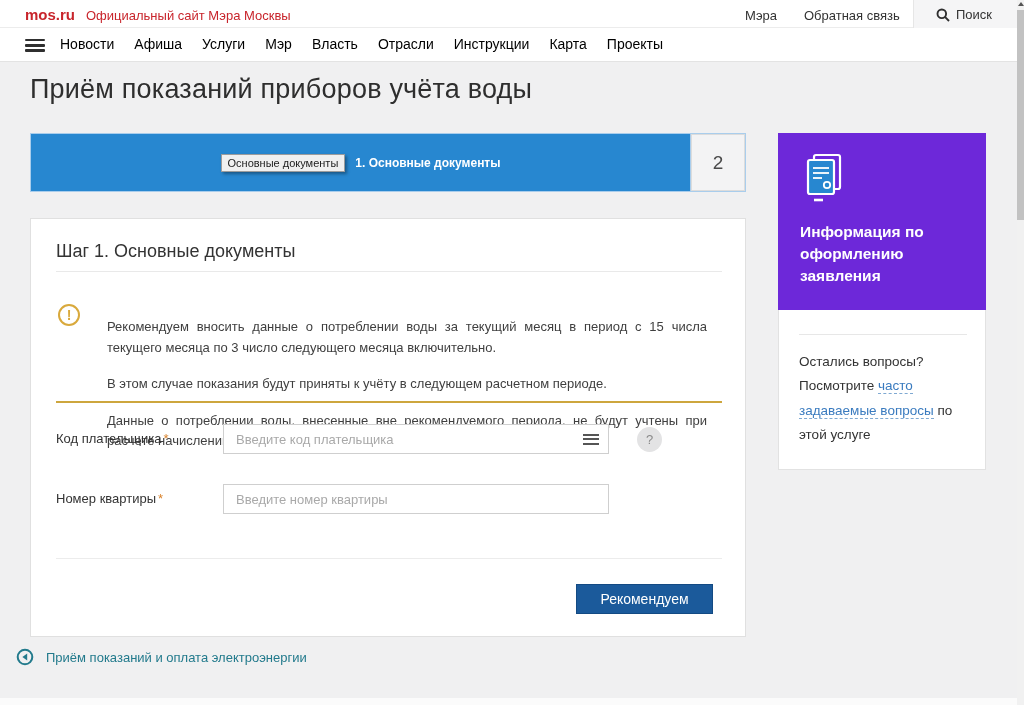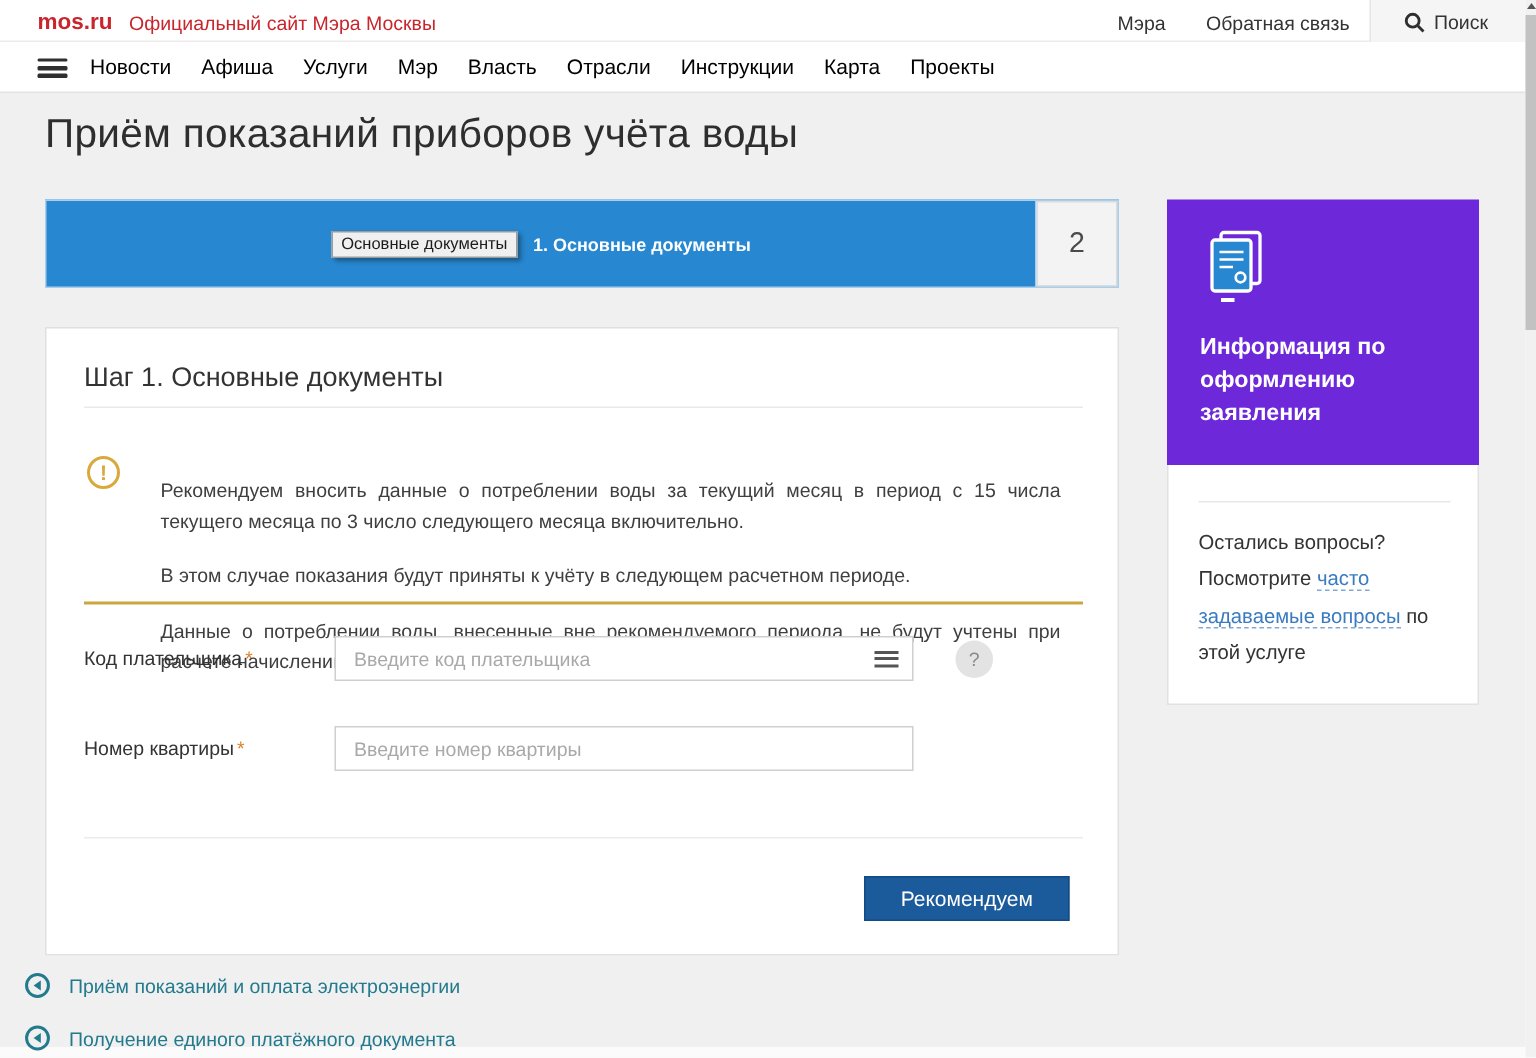--- a/index.html
+++ b/index.html
@@ -167,27 +167,20 @@
     <div class="divider-bottom"></div>
     <div class="submit-btn">Рекомендуем</div>
   </div>
 
   <div class="rel-link rel-link-1">
     <svg width="18" height="18" viewBox="0 0 18 18">
       <circle cx="9" cy="9" r="7.3" fill="none" stroke="#227a8c" stroke-width="2"></circle>
       <polygon points="11.2,5.6 6.4,9 11.2,12.4" fill="#227a8c"></polygon>
     </svg>
     <span class="txt">Приём показаний и оплата электроэнергии</span>
-  </div>
-  <div class="rel-link rel-link-2">
-    <svg width="18" height="18" viewBox="0 0 18 18">
-      <circle cx="9" cy="9" r="7.3" fill="none" stroke="#227a8c" stroke-width="2"></circle>
-      <polygon points="11.2,5.6 6.4,9 11.2,12.4" fill="#227a8c"></polygon>
-    </svg>
-    <span class="txt">Получение единого платёжного документа</span>
   </div>
 
   <div class="sidebar">
     <div class="info-card">
       <svg class="doc-icon" width="48" height="52" viewBox="0 0 48 52">
         <rect x="14" y="4" width="26" height="34" rx="2" fill="none" stroke="#ffffff" stroke-width="2.2"></rect>
         <rect x="8" y="9" width="26" height="34" rx="2" fill="#2787d0" stroke="#ffffff" stroke-width="2.2"></rect>
         <line x1="13" y1="17" x2="29" y2="17" stroke="#ffffff" stroke-width="1.8"></line>
         <line x1="13" y1="22" x2="29" y2="22" stroke="#ffffff" stroke-width="1.8"></line>
         <line x1="13" y1="27" x2="22" y2="27" stroke="#ffffff" stroke-width="1.8"></line>

